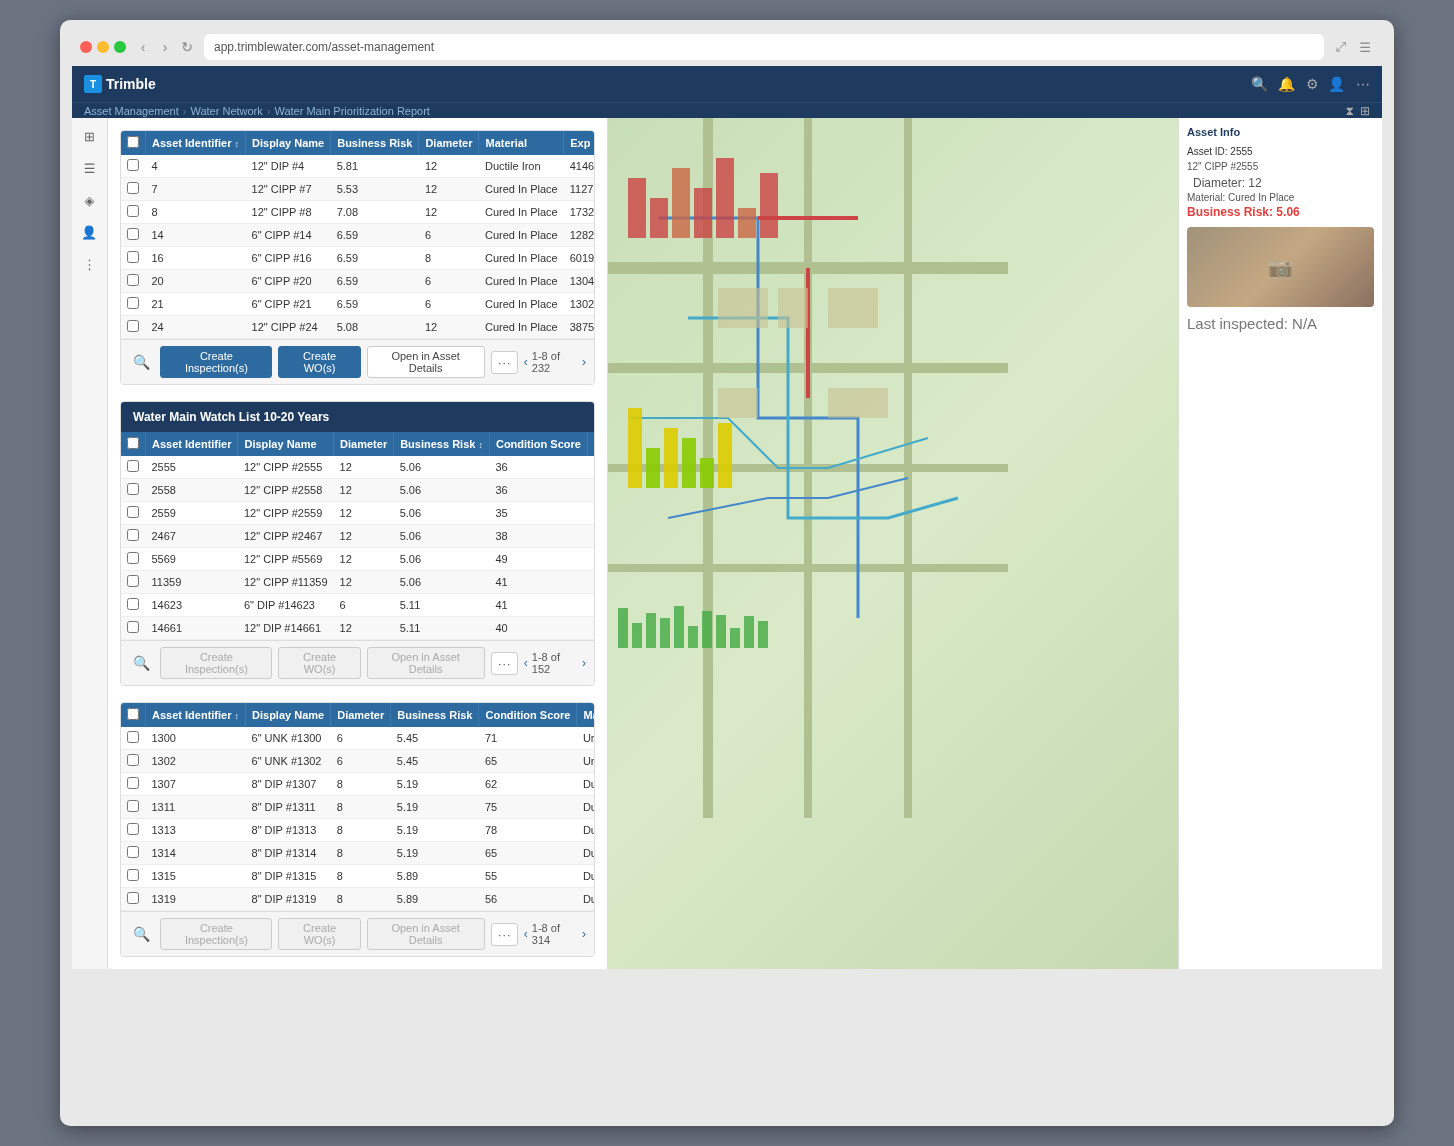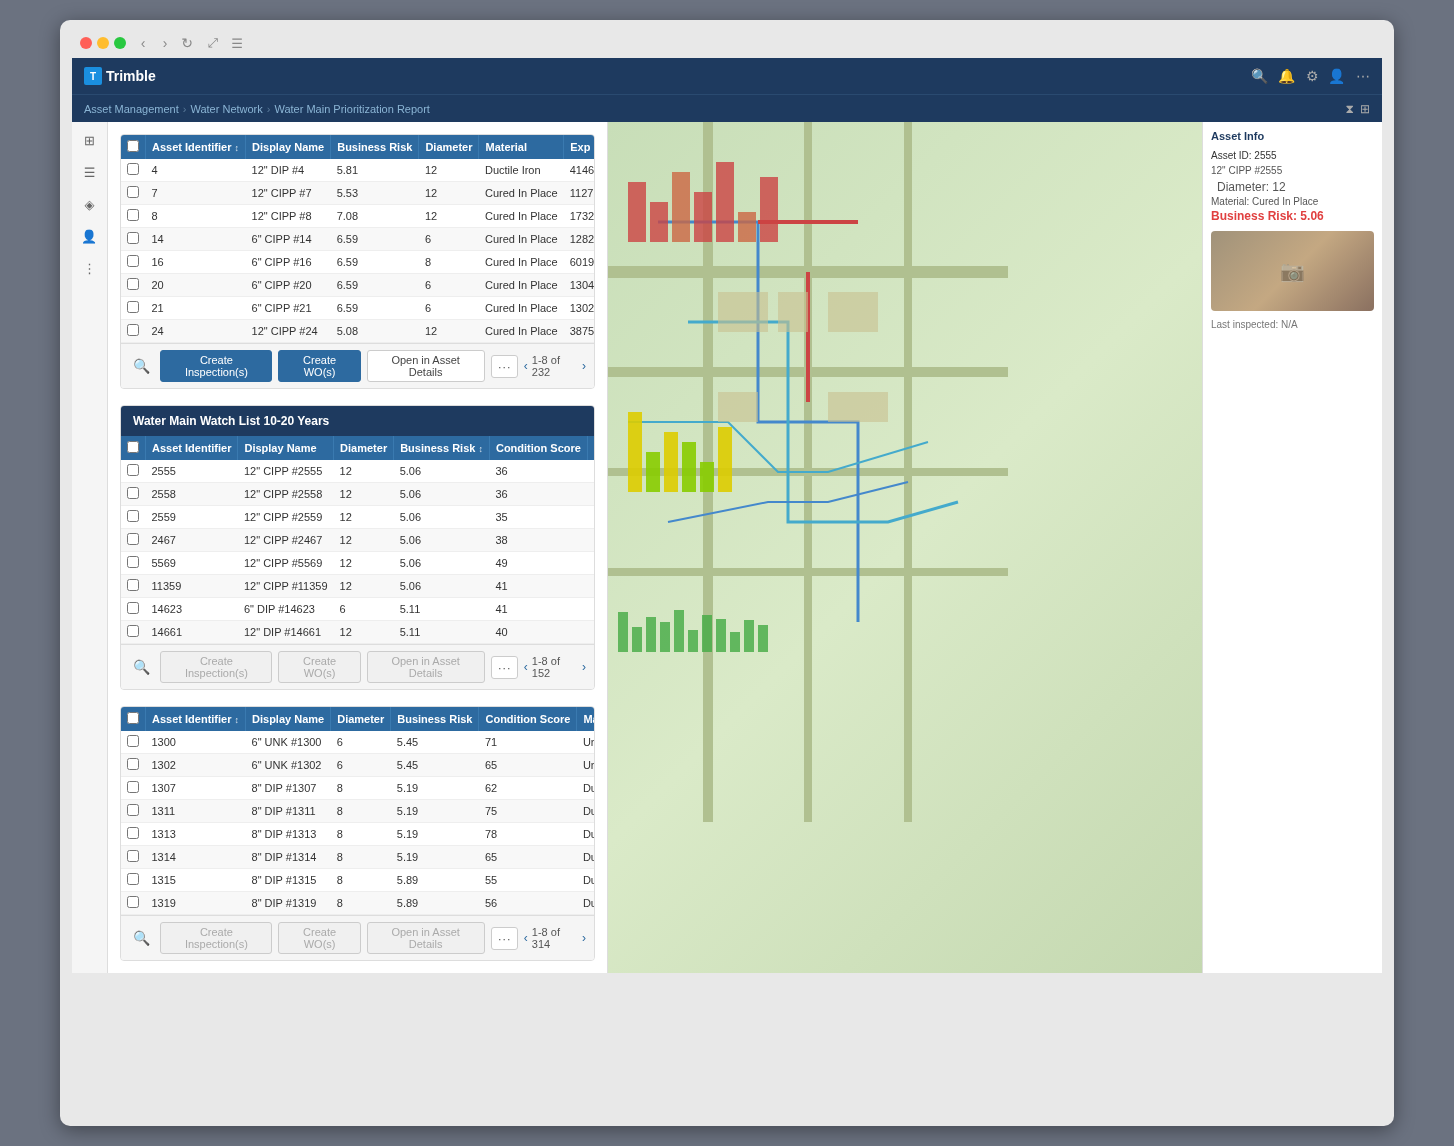--- a/index.html
+++ b/index.html
@@ -115,21 +115,21 @@
     .header-icons {
       margin-left: auto;
       display: flex;
       gap: 10px;
       align-items: center;
     }
     .header-icon { color: #aaa; font-size: 14px; }
 
     .app-subheader {
       background: #1e3a5f;
-      height: 28px;
+      height: 16px;
       display: flex;
       align-items: center;
       padding: 0 12px;
       gap: 4px;
       border-top: 1px solid #2a4a70;
     }
 
     .breadcrumb-item {
       color: #8ab4d4;
       font-size: 11px;
@@ -187,21 +187,21 @@
     }
 
     .map-bg {
       width: 100%; height: 100%;
       background: linear-gradient(135deg, #c8deb8 0%, #daeac8 50%, #c4d8b0 100%);
       position: relative;
     }
 
     
     .right-panel {
-      width: 180px;
+      width: 204px;
       background: white;
       border-left: 1px solid #ddd;
       overflow-y: auto;
       padding: 8px;
     }
 
     
     .table-section {
       border: 1px solid #ddd;
       border-radius: 4px;
@@ -348,20 +348,23 @@
   <div class="browser-toolbar">
     <div class="browser-dots">
       <div class="dot dot-red"></div>
       <div class="dot dot-yellow"></div>
       <div class="dot dot-green"></div>
     </div>
     <div class="browser-nav">
       <div class="nav-btn">‹</div>
       <div class="nav-btn">›</div>
       <div class="nav-btn">↻</div>
+    </div>
+    <div class="browser-address-bar">
+      <span>app.trimblewater.com/asset-management</span>
     </div>
     <div class="browser-actions">
       <div class="browser-action-btn">⤢</div>
       <div class="browser-action-btn">☰</div>
     </div>
   </div>
 
   <div class="app-container">
 
     <div class="app-header">
@@ -771,18 +774,18 @@
       <div class="right-panel">
         <div style="font-size:11px;font-weight:600;color:#1e3a5f;margin-bottom:8px;">Asset Info</div>
         <div style="font-size:10px;color:#333;margin-bottom:4px;">Asset ID: 2555</div>
         <div style="font-size:10px;color:#555;margin-bottom:4px;">12" CIPP #2555</div>
         <div style="font-size:12px;color:#555;margin-bottom:2px;padding-left:6px;">Diameter: 12</div>
         <div style="font-size:10px;color:#555;margin-bottom:2px;">Material: Cured In Place</div>
         <div style="font-size:12px;color:#e04040;margin-bottom:8px;font-weight:600;">Business Risk: 5.06</div>
         <div style="width:100%;height:80px;background:linear-gradient(135deg,#a0927a,#c4a882,#8a7060);border-radius:4px;margin-bottom:8px;overflow:hidden;">
           <div style="width:100%;height:100%;display:flex;align-items:center;justify-content:center;color:#fff5;font-size:20px;">📷</div>
         </div>
-        <div style="font-size:10px;color:#777;">Last inspected: N/A</div>
+        <div style="font-size:15px;color:#777;">Last inspected: N/A</div>
       </div>
 
     </div>
   </div>
 </div>
 
 </body></html>

